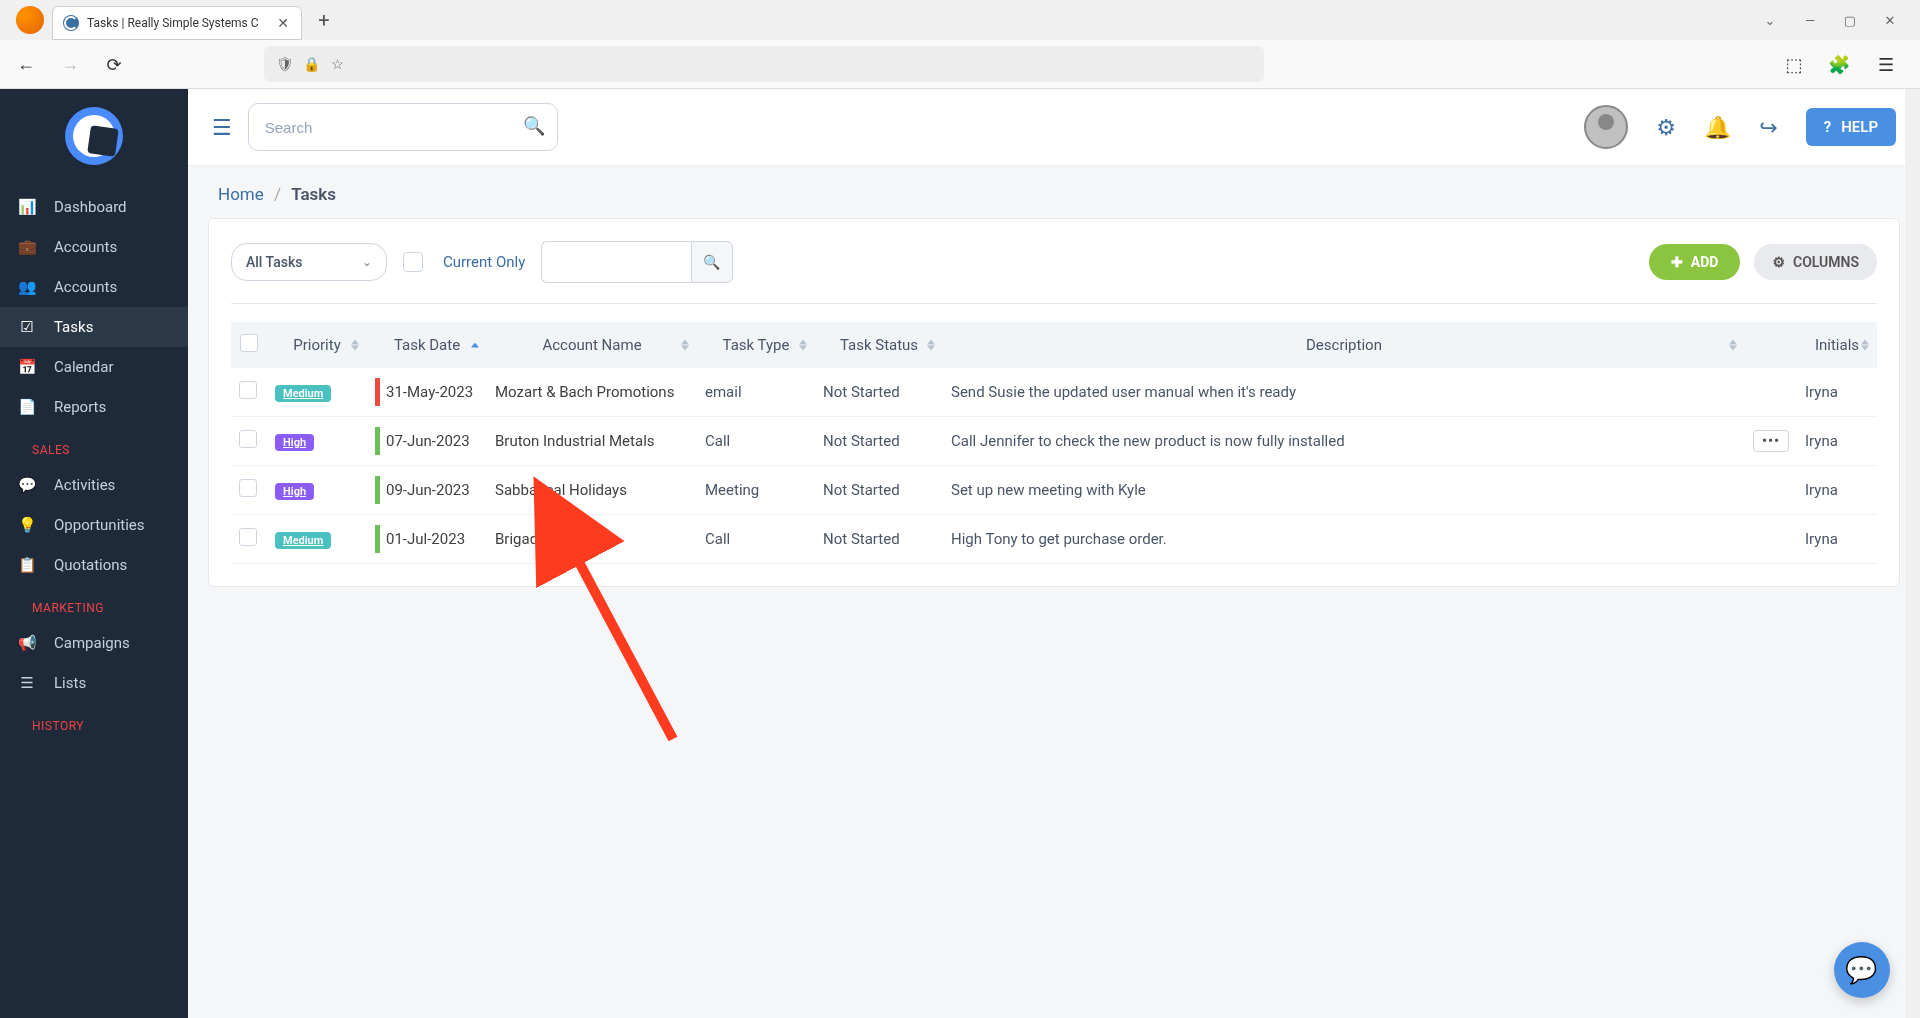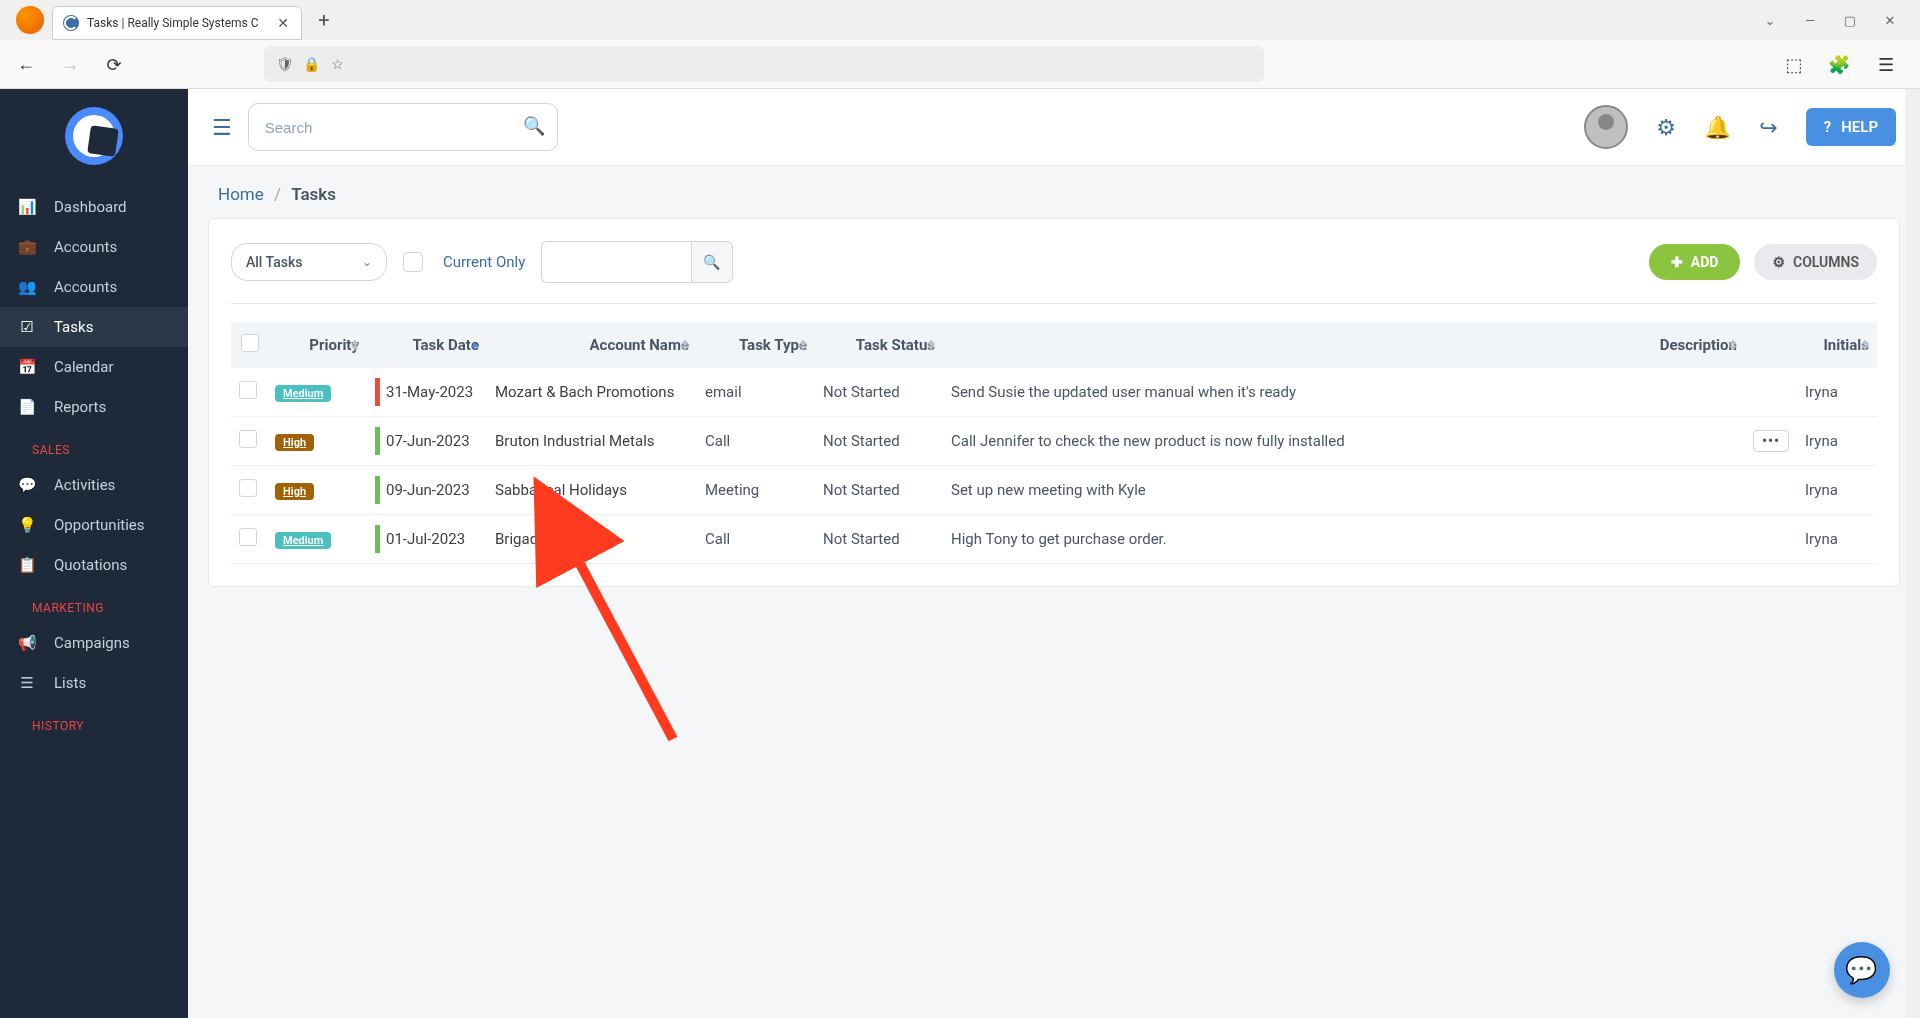--- a/index.html
+++ b/index.html
@@ -74,33 +74,33 @@
 .filter-search-input { width: 150px; height: 42px; border: 1.5px solid #cdd6df; border-right: none; border-radius: 6px 0 0 6px; padding: 0 10px; }
 .filter-search-btn { width: 42px; height: 42px; border: 1.5px solid #cdd6df; border-radius: 0 6px 6px 0; background: #f5f6f8; display: flex; align-items: center; justify-content: center; color: #666; cursor: pointer; }
 .filters-right { margin-left: auto; display: flex; gap: 14px; }
 .add-btn { background: #8bc540; color: #fff; border-radius: 22px; padding: 10px 22px; font-weight: 700; font-size: 14px; display: flex; align-items: center; gap: 8px; cursor: pointer; }
 .columns-btn { background: #e8eaed; color: #555; border-radius: 22px; padding: 10px 18px; font-weight: 600; font-size: 14px; display: flex; align-items: center; gap: 8px; cursor: pointer; }
 
 
 .table-wrap { margin-top: 18px; }
 table { width: 100%; border-collapse: collapse; }
 thead { background: #f2f5f8; }
-th { text-align: right; padding: 12px 8px; font-weight: 700; color: #4a5568; font-size: 15px; position: relative; }
+th { text-align: center; padding: 12px 8px; font-weight: 400; color: #4a5568; font-size: 15px; position: relative; }
 .sort-icon { position: absolute; right: 8px; top: 50%; transform: translateY(-50%); display: flex; flex-direction: column; gap: 1px; }
 .sort-icon .tri { width: 0; height: 0; border-left: 4px solid transparent; border-right: 4px solid transparent; }
 .sort-icon .tri.up { border-bottom: 5px solid #b8c2cc; }
 .sort-icon .tri.down { border-top: 5px solid #b8c2cc; }
 .sort-icon .tri.up.active { border-bottom-color: #4a90e2; }
 tbody tr { border-bottom: 1px solid #eef1f4; }
 td { padding: 10px 8px; color: #4a5568; font-size: 15px; vertical-align: middle; }
 td.bold { font-weight: 400; color: #404040; }
 .row-check { width: 18px; height: 18px; border: 1.5px solid #cdd6df; border-radius: 3px; background: #fff; display: inline-block; }
 .badge { display: inline-block; padding: 2px 8px; border-radius: 4px; font-size: 11px; font-weight: 600; color: #fff; text-decoration: underline; }
 .badge.medium { background: #4bc0c0; }
-.badge.high { background: #a16207; }
+.badge.high { background: #8b5cf6; }
 .date-cell { display: flex; align-items: center; gap: 0; }
 .color-bar { width: 5px; height: 28px; margin-right: 6px; }
 .color-bar.red { background: #e74c3c; }
 .color-bar.green { background: #6bbf59; }
 .row-more { border: 1px solid #d0d5dd; border-radius: 4px; padding: 2px 8px; font-weight: 700; color: #555; cursor: pointer; font-size: 14px; letter-spacing: 1px; }
 
 
 .arrow-annot { position: absolute; left: 355px; top: 440px; pointer-events: none; }
 .arrow-annot svg { overflow: visible; }
 

